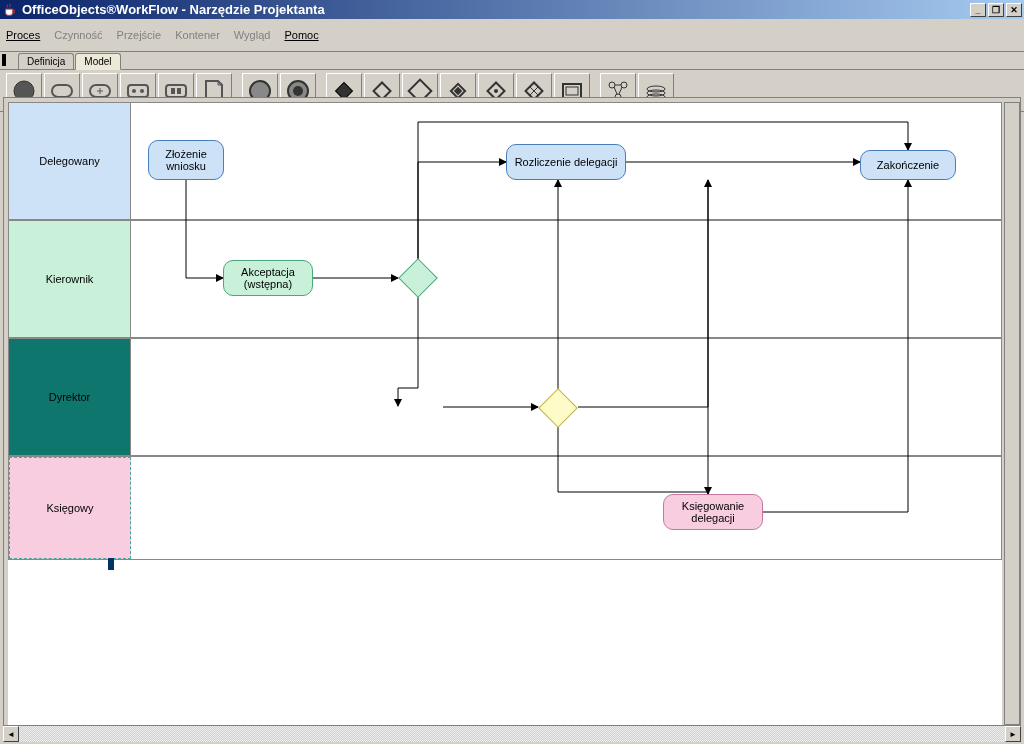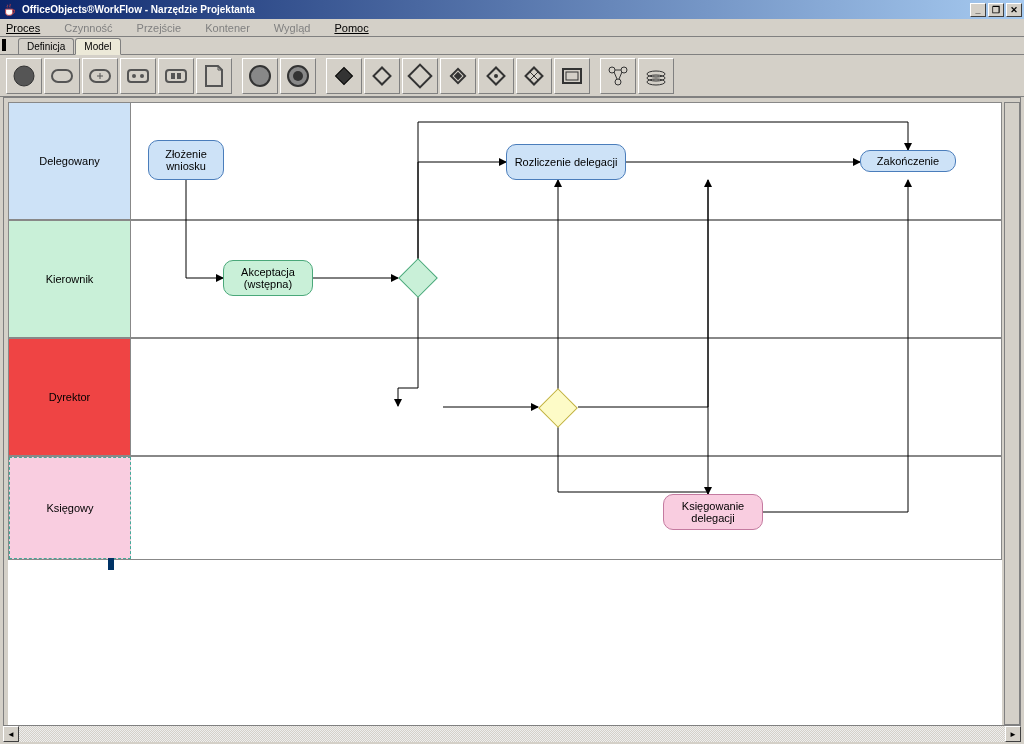--- a/index.html
+++ b/index.html
@@ -2,26 +2,26 @@
 <html><head>
 <meta charset="utf-8">
 <style>
 * { box-sizing: border-box; margin: 0; padding: 0; }
 body { font-family: Tahoma, Arial, sans-serif; font-size: 11px; background: #d4d0c8; overflow: hidden; width: 1024px; height: 744px; position: relative; }
 
 
 .title-bar { height: 19px; background: linear-gradient(to right, #0a246a, #a6caf0); display: flex; align-items: center; padding: 0 2px; color: #fff; font-weight: bold; }
 .title-bar .app-icon { width: 16px; height: 16px; margin-right: 4px; display: inline-flex; align-items: center; justify-content: center; }
 .title-bar .app-icon svg { width: 14px; height: 14px; }
-.title-bar .title-text { flex: 1; font-size: 10px; }
+.title-bar .title-text { flex: 1; font-size: 13px; }
 .title-bar .win-btns { display: flex; gap: 2px; }
 .title-bar .win-btn { width: 16px; height: 14px; background: #d4d0c8; border: 1px solid #fff; border-right-color: #404040; border-bottom-color: #404040; display: flex; align-items: center; justify-content: center; font-size: 9px; color: #000; cursor: pointer; }
 
 
-.menu-bar { height: 18px; background: #d4d0c8; display: flex; align-items: center; padding: 8px 6px; gap: 24px; border-bottom: 1px solid #808080; }
+.menu-bar { height: 18px; background: #d4d0c8; display: flex; align-items: center; padding: 16px 6px; gap: 14px; border-bottom: 1px solid #808080; }
 .menu-bar .menu-item { font-size: 11px; cursor: pointer; }
 .menu-bar .menu-item.disabled { color: #808080; cursor: default; }
 .menu-bar .menu-item .ul { text-decoration: underline; }
 
 
 .tabs-row { height: 18px; background: #d4d0c8; display: flex; align-items: flex-end; padding-left: 18px; border-bottom: 1px solid #808080; position: relative; }
 .tabs-row .tab-handle { position: absolute; left: 2px; top: 2px; width: 4px; height: 12px; background: #000; }
 .tabs-row .tab { padding: 2px 8px; font-size: 10px; border: 1px solid #808080; border-bottom: none; background: #d4d0c8; cursor: pointer; margin-right: 1px; border-radius: 3px 3px 0 0;}
 .tabs-row .tab.active { background: #ece9d8; border-bottom: 1px solid #ece9d8; margin-bottom: -1px; }
 
@@ -42,21 +42,21 @@
 .sb-track { flex: 1; background: repeating-conic-gradient(#d4d0c8 0% 25%, #eee 0% 50%) 50% / 2px 2px; }
 
 
 .lane { position: absolute; left: 0; right: 0; border: 1px solid #888; }
 .lane-label { position: absolute; left: 0; top: 0; bottom: 0; width: 122px; display: flex; align-items: center; justify-content: center; font-size: 11px; border-right: 1px solid #888; }
 .lane.l1 { top: 0; height: 118px; }
 .lane.l1 .lane-label { background: #cde2f7; }
 .lane.l2 { top: 118px; height: 118px; }
 .lane.l2 .lane-label { background: #c9f0d8; }
 .lane.l3 { top: 236px; height: 118px; }
-.lane.l3 .lane-label { background: #ef4444; }
+.lane.l3 .lane-label { background: #0f766e; }
 .lane.l4 { top: 354px; height: 104px; }
 .lane.l4 .lane-label { background: #f9cde0; border: 1px dashed #4a9; }
 
 .lane4-marker { position:absolute; left: 100px; top: 456px; width: 6px; height: 12px; background: #003366; }
 
 
 .node { position: absolute; border: 1px solid #4477bb; border-radius: 10px; display: flex; align-items: center; justify-content: center; text-align: center; font-size: 11px; padding: 4px; }
 .node.blue { background: #cde2f7; border-color:#4a7dbb; }
 .node.green { background: #c9f0d8; border-color:#4aa87a; }
 .node.yellow { background: #fdfbc7; border-color:#c0b040; }
@@ -257,21 +257,21 @@
 
       <path d="M700 392 L700 78" stroke="#000" fill="none" marker-end="url(#ah)"></path>
 
       <path d="M745 410 L900 410 L900 78" stroke="#000" fill="none" marker-end="url(#ah)"></path>
 
       <path d="M602 60 L852 60" stroke="#000" fill="none" marker-end="url(#ah)"></path>
     </svg>
 
     <div class="node blue" style="left:140px; top:38px; width:76px; height:40px;">Złożenie wniosku</div>
     <div class="node blue" style="left:498px; top:42px; width:120px; height:36px;">Rozliczenie delegacji</div>
-    <div class="node blue" style="left:852px; top:48px; width:96px; height:22px;">Zakończenie</div>
+    <div class="node blue" style="left:852px; top:48px; width:96px; height:30px;">Zakończenie</div>
     <div class="node green" style="left:215px; top:158px; width:90px; height:36px;">Akceptacja (wstępna)</div>
     <div class="diamond green" style="left:390px; top:156px;">
         <div class="shape"></div>
       </div>
     <div class="diamond yellow" style="left:530px; top:286px;">
         <div class="shape"></div>
       </div>
     <div class="node pink" style="left:655px; top:392px; width:100px; height:36px;">Księgowanie delegacji</div>
 
   </div>

